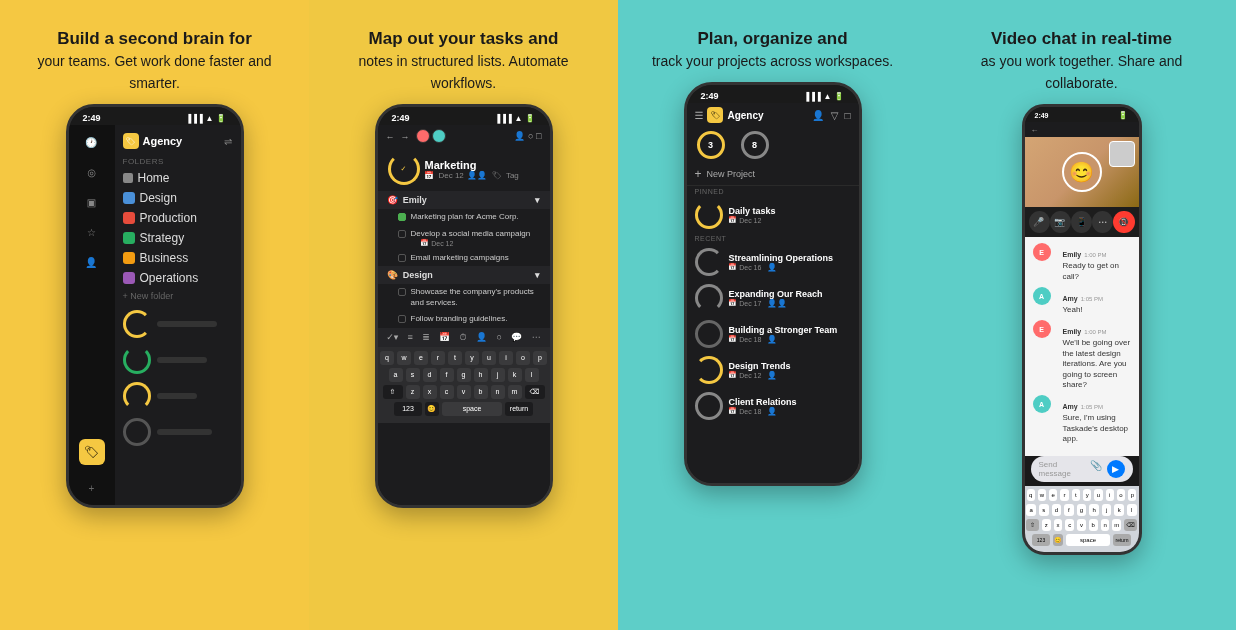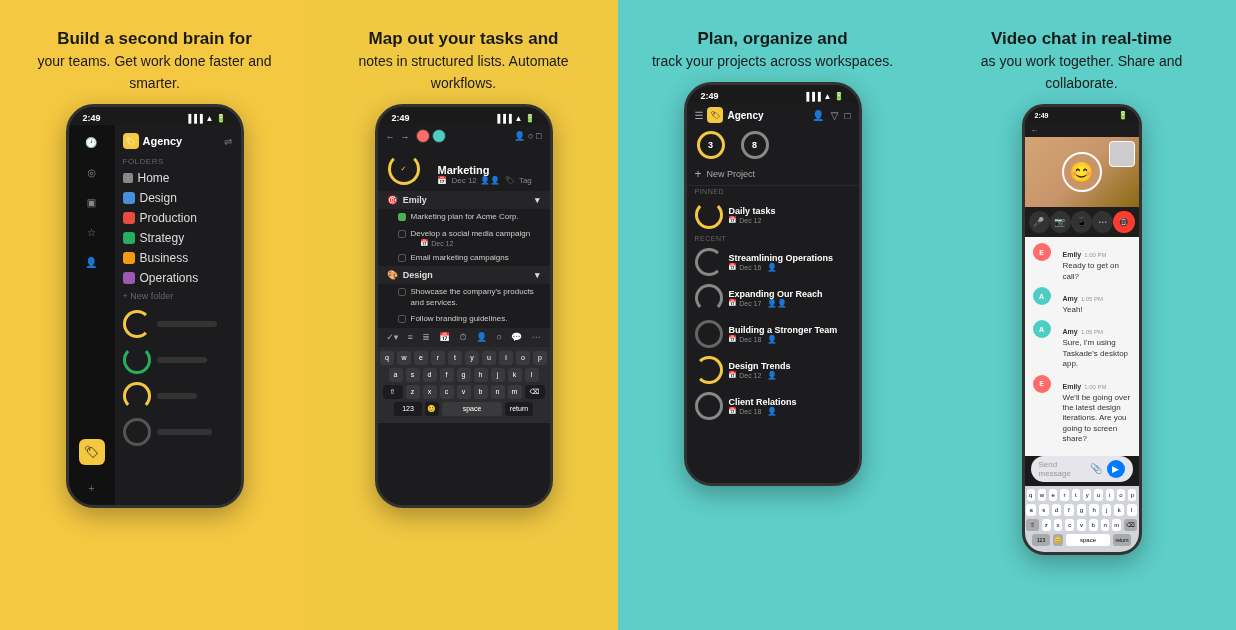--- a/index.html
+++ b/index.html
@@ -168,23 +168,23 @@
 
     .mini-avatar {
       width: 14px; height: 14px;
       border-radius: 50%;
       overflow: hidden;
       border: 1px solid #333;
     }
 
     .task-header {
       display: flex;
-      align-items: flex-end;
+      align-items: center;
       padding: 6px 10px;
-      gap: 18px;
+      gap: 5px;
     }
 
     .task-circle {
       width: 32px; height: 32px;
       border-radius: 50%;
       border: 3px solid #F5C842;
       border-top-color: transparent;
       display: flex; align-items: center; justify-content: center;
     }
 
@@ -402,21 +402,20 @@
       color: #333;
       line-height: 1.3;
     }
 
     .message-input-row {
       background: #e5e5ea;
       border-radius: 16px;
       margin: 0 6px 4px;
       padding: 4px 8px;
       display: flex;
-      align-items: center;
       gap: 4px;
       font-size: 8px;
       color: #999;
     }
 
     .send-btn {
       width: 18px; height: 18px;
       background: #007AFF;
       border-radius: 50%;
       display: flex; align-items: center; justify-content: center;
@@ -835,31 +834,31 @@
             </div>
           </div>
           <div class="chat-msg">
             <div class="chat-avatar" style="background:#4ECDC4;">A</div>
             <div class="chat-bubble">
               <div><span class="chat-sender">Amy</span><span class="chat-time">1:05 PM</span></div>
               <div class="chat-text">Yeah!</div>
             </div>
           </div>
           <div class="chat-msg">
+            <div class="chat-avatar" style="background:#FF6B6B;">E</div>
+            <div class="chat-bubble">
+              <div><span class="chat-sender">Emily</span><span class="chat-time">1:00 PM</span></div>
+              <div class="chat-text">We'll be going over the latest design iterations. Are you going to screen share?</div>
+            </div>
+          </div>
+          <div class="chat-msg">
             <div class="chat-avatar" style="background:#4ECDC4;">A</div>
             <div class="chat-bubble">
               <div><span class="chat-sender">Amy</span><span class="chat-time">1:05 PM</span></div>
               <div class="chat-text">Sure, I'm using Taskade's desktop app.</div>
-            </div>
-          </div>
-          <div class="chat-msg">
-            <div class="chat-avatar" style="background:#FF6B6B;">E</div>
-            <div class="chat-bubble">
-              <div><span class="chat-sender">Emily</span><span class="chat-time">1:00 PM</span></div>
-              <div class="chat-text">We'll be going over the latest design iterations. Are you going to screen share?</div>
             </div>
           </div>
         </div>
 
         <div class="message-input-row">
           <span style="flex:1;font-size:8px;color:#999;">Send message</span>
           <span style="font-size:10px; color:#aaa;">📎</span>
           <div class="send-btn">▶</div>
         </div>
 

